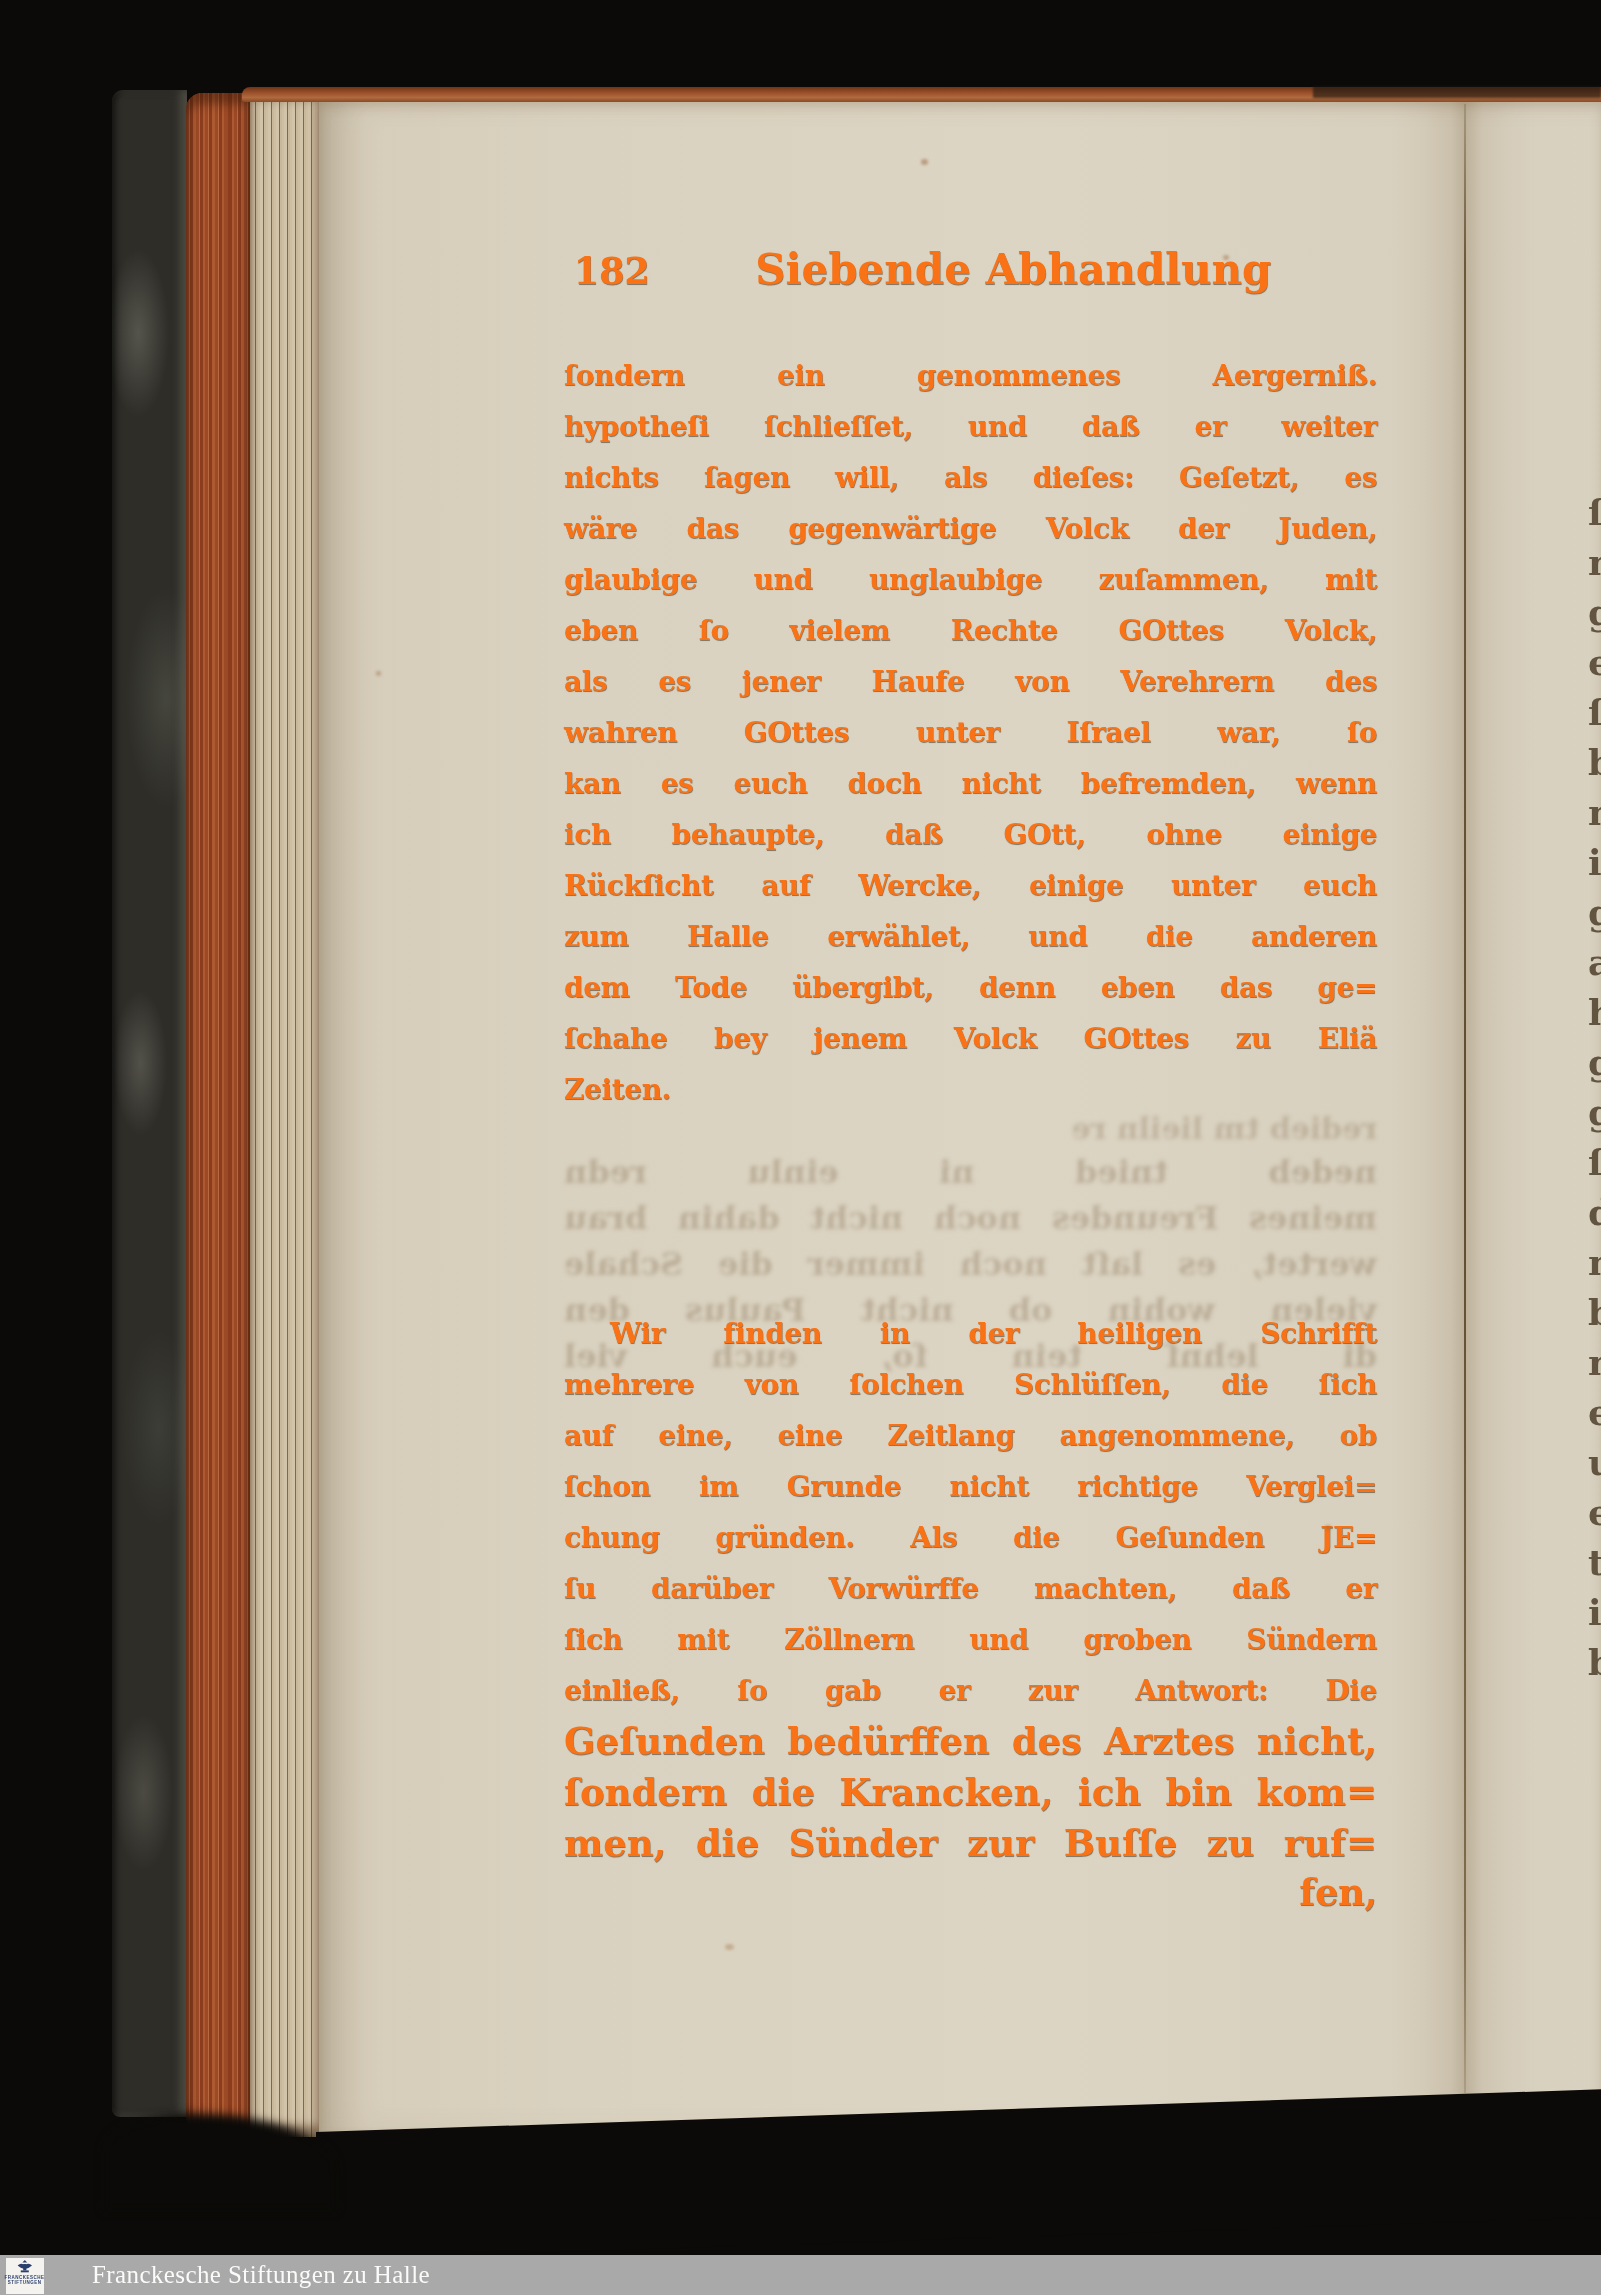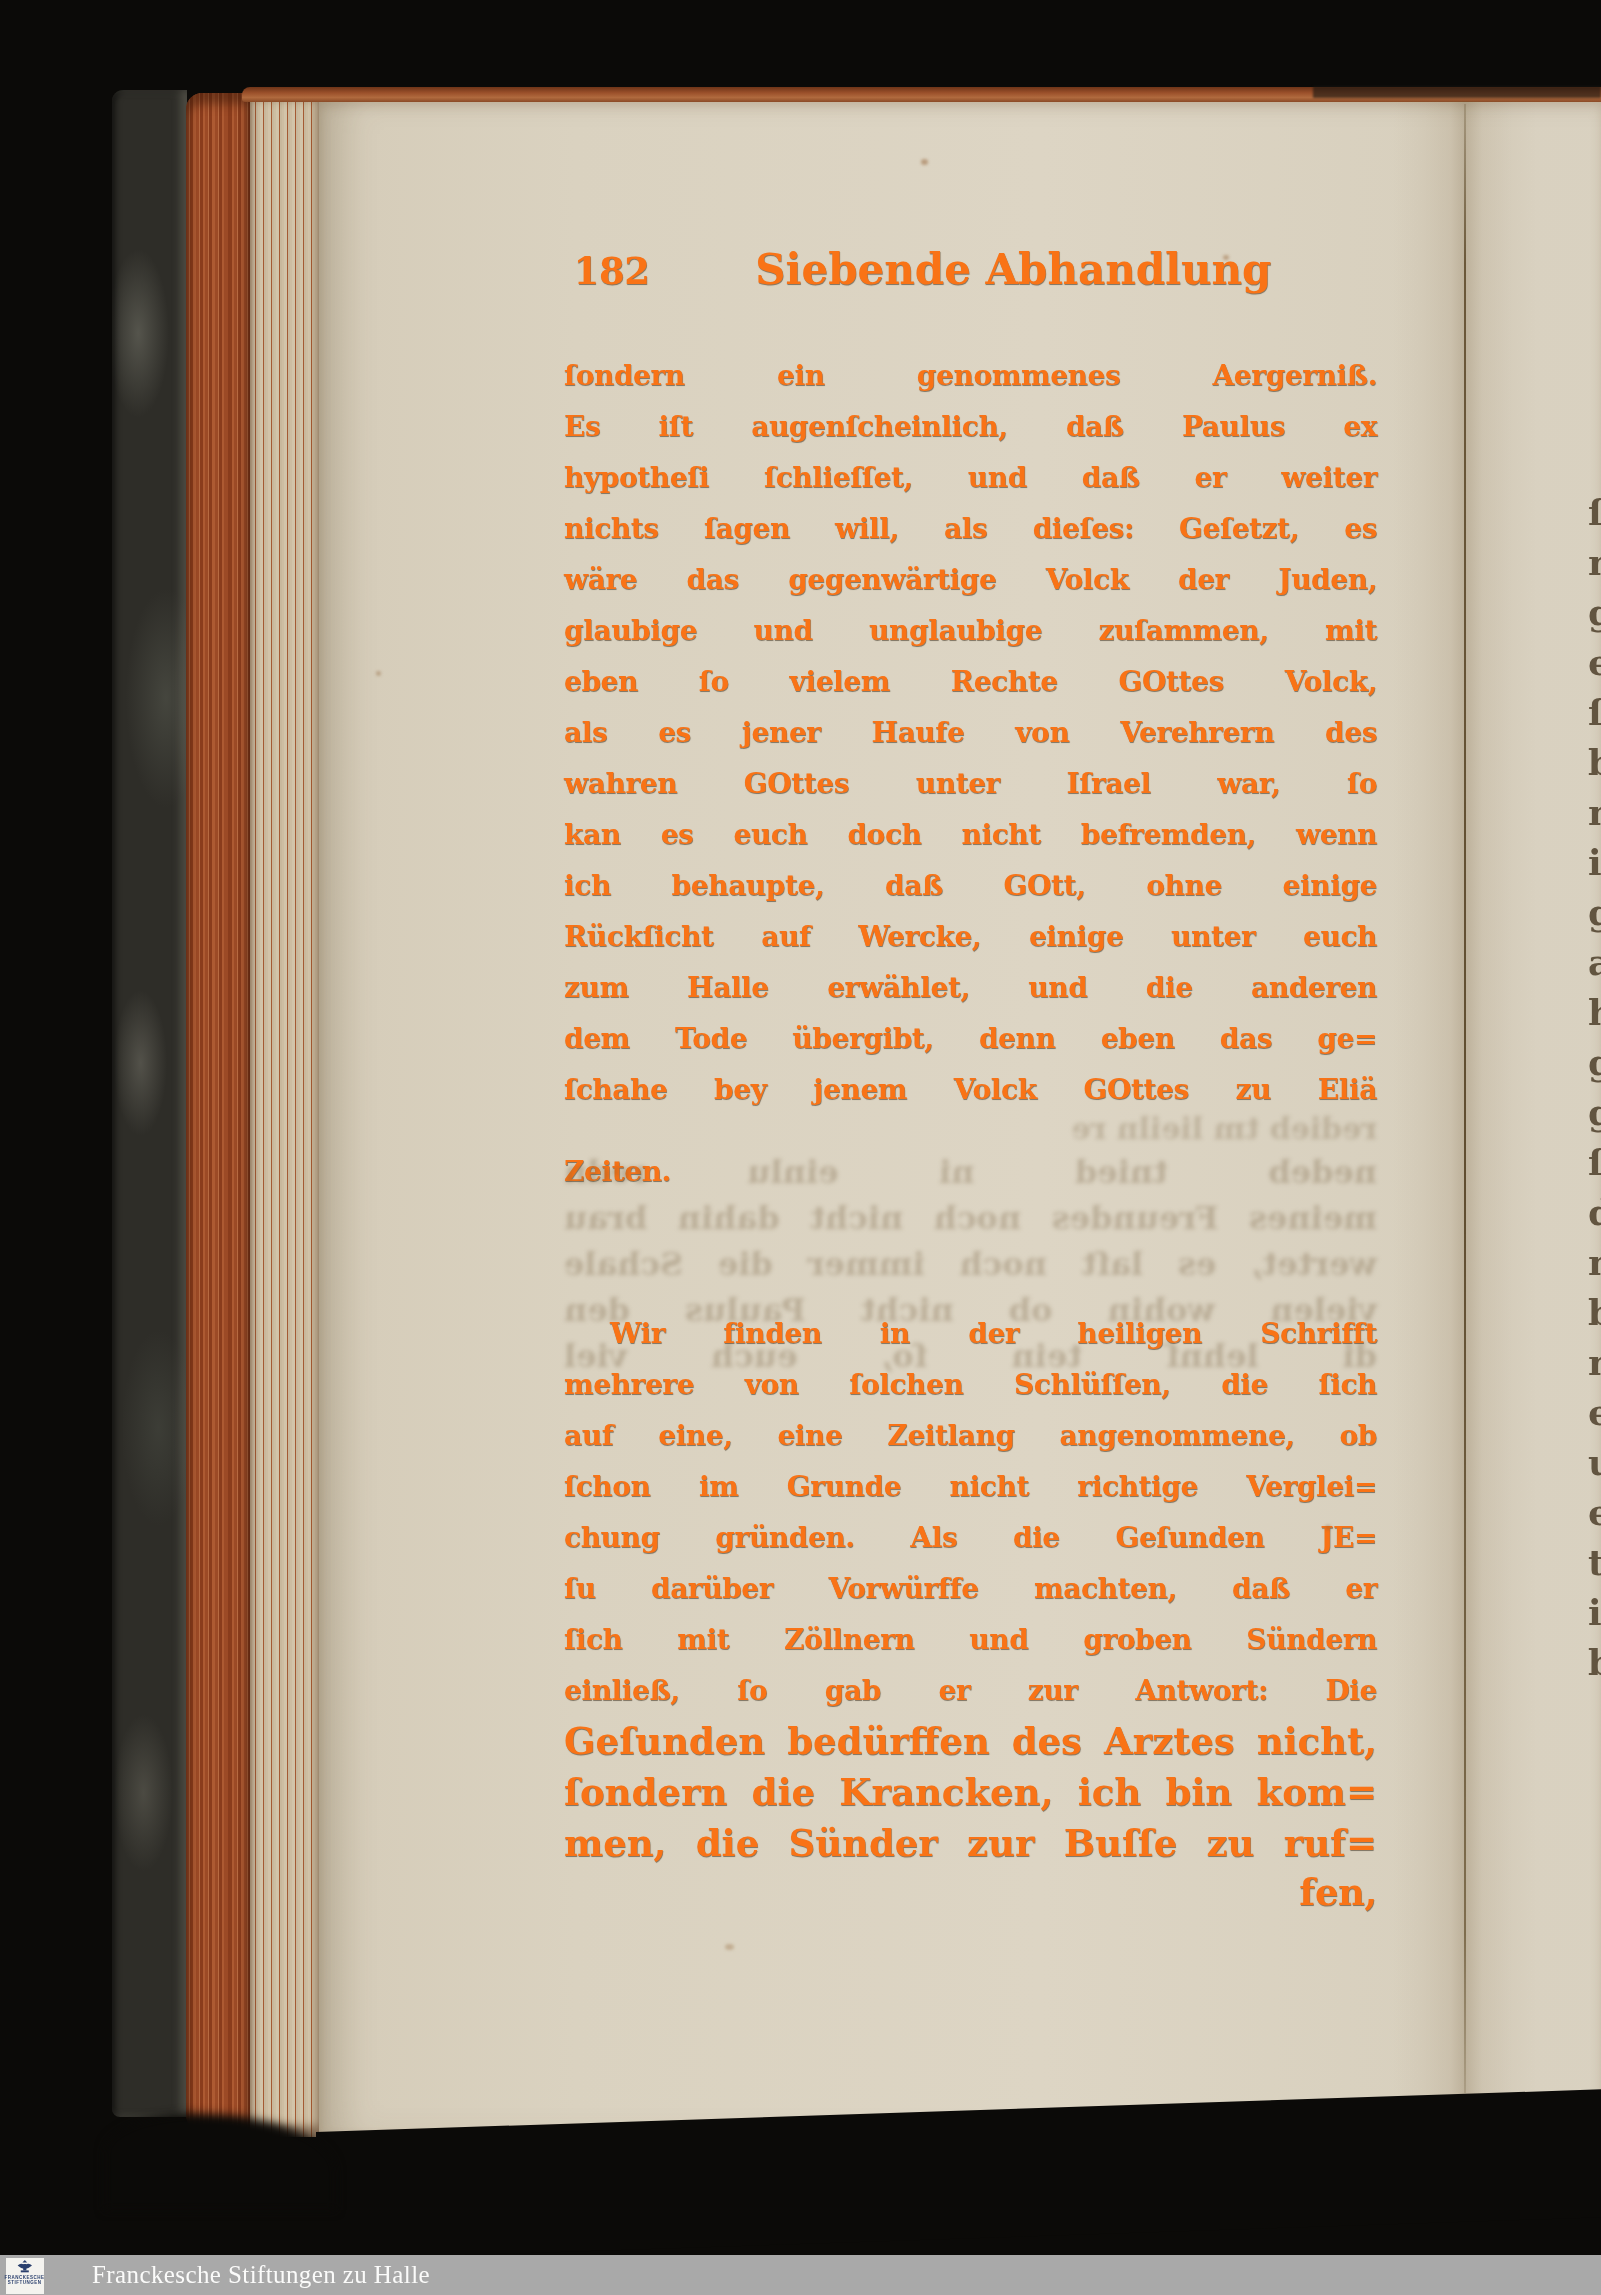--- a/index.html
+++ b/index.html
@@ -104,21 +104,20 @@
   <div class="gutter-shade"></div>
   <div class="crease-line"></div>
 
   <div class="page-header">
     <span class="page-number ink">182</span>
     <span class="header-title ink">Siebende Abhandlung</span>
   </div>
 
   <div class="textblock p1 ink">
       <div class="line">ſondern ein genommenes Aergerniß.</div>
-      <div class="line">Es iſt augenſcheinlich, daß Paulus ex</div>
       <div class="line">hypotheſi ſchlieſſet, und daß er weiter</div>
       <div class="line">nichts ſagen will, als dieſes: Geſetzt, es</div>
       <div class="line">wäre das gegenwärtige Volck der Juden,</div>
       <div class="line">glaubige und unglaubige zuſammen, mit</div>
       <div class="line">eben ſo vielem Rechte GOttes Volck,</div>
       <div class="line">als es jener Haufe von Verehrern des</div>
       <div class="line">wahren GOttes unter Iſrael war, ſo</div>
       <div class="line">kan es euch doch nicht befremden, wenn</div>
       <div class="line">ich behaupte, daß GOtt, ohne einige</div>
       <div class="line">Rückſicht auf Wercke, einige unter euch</div>

